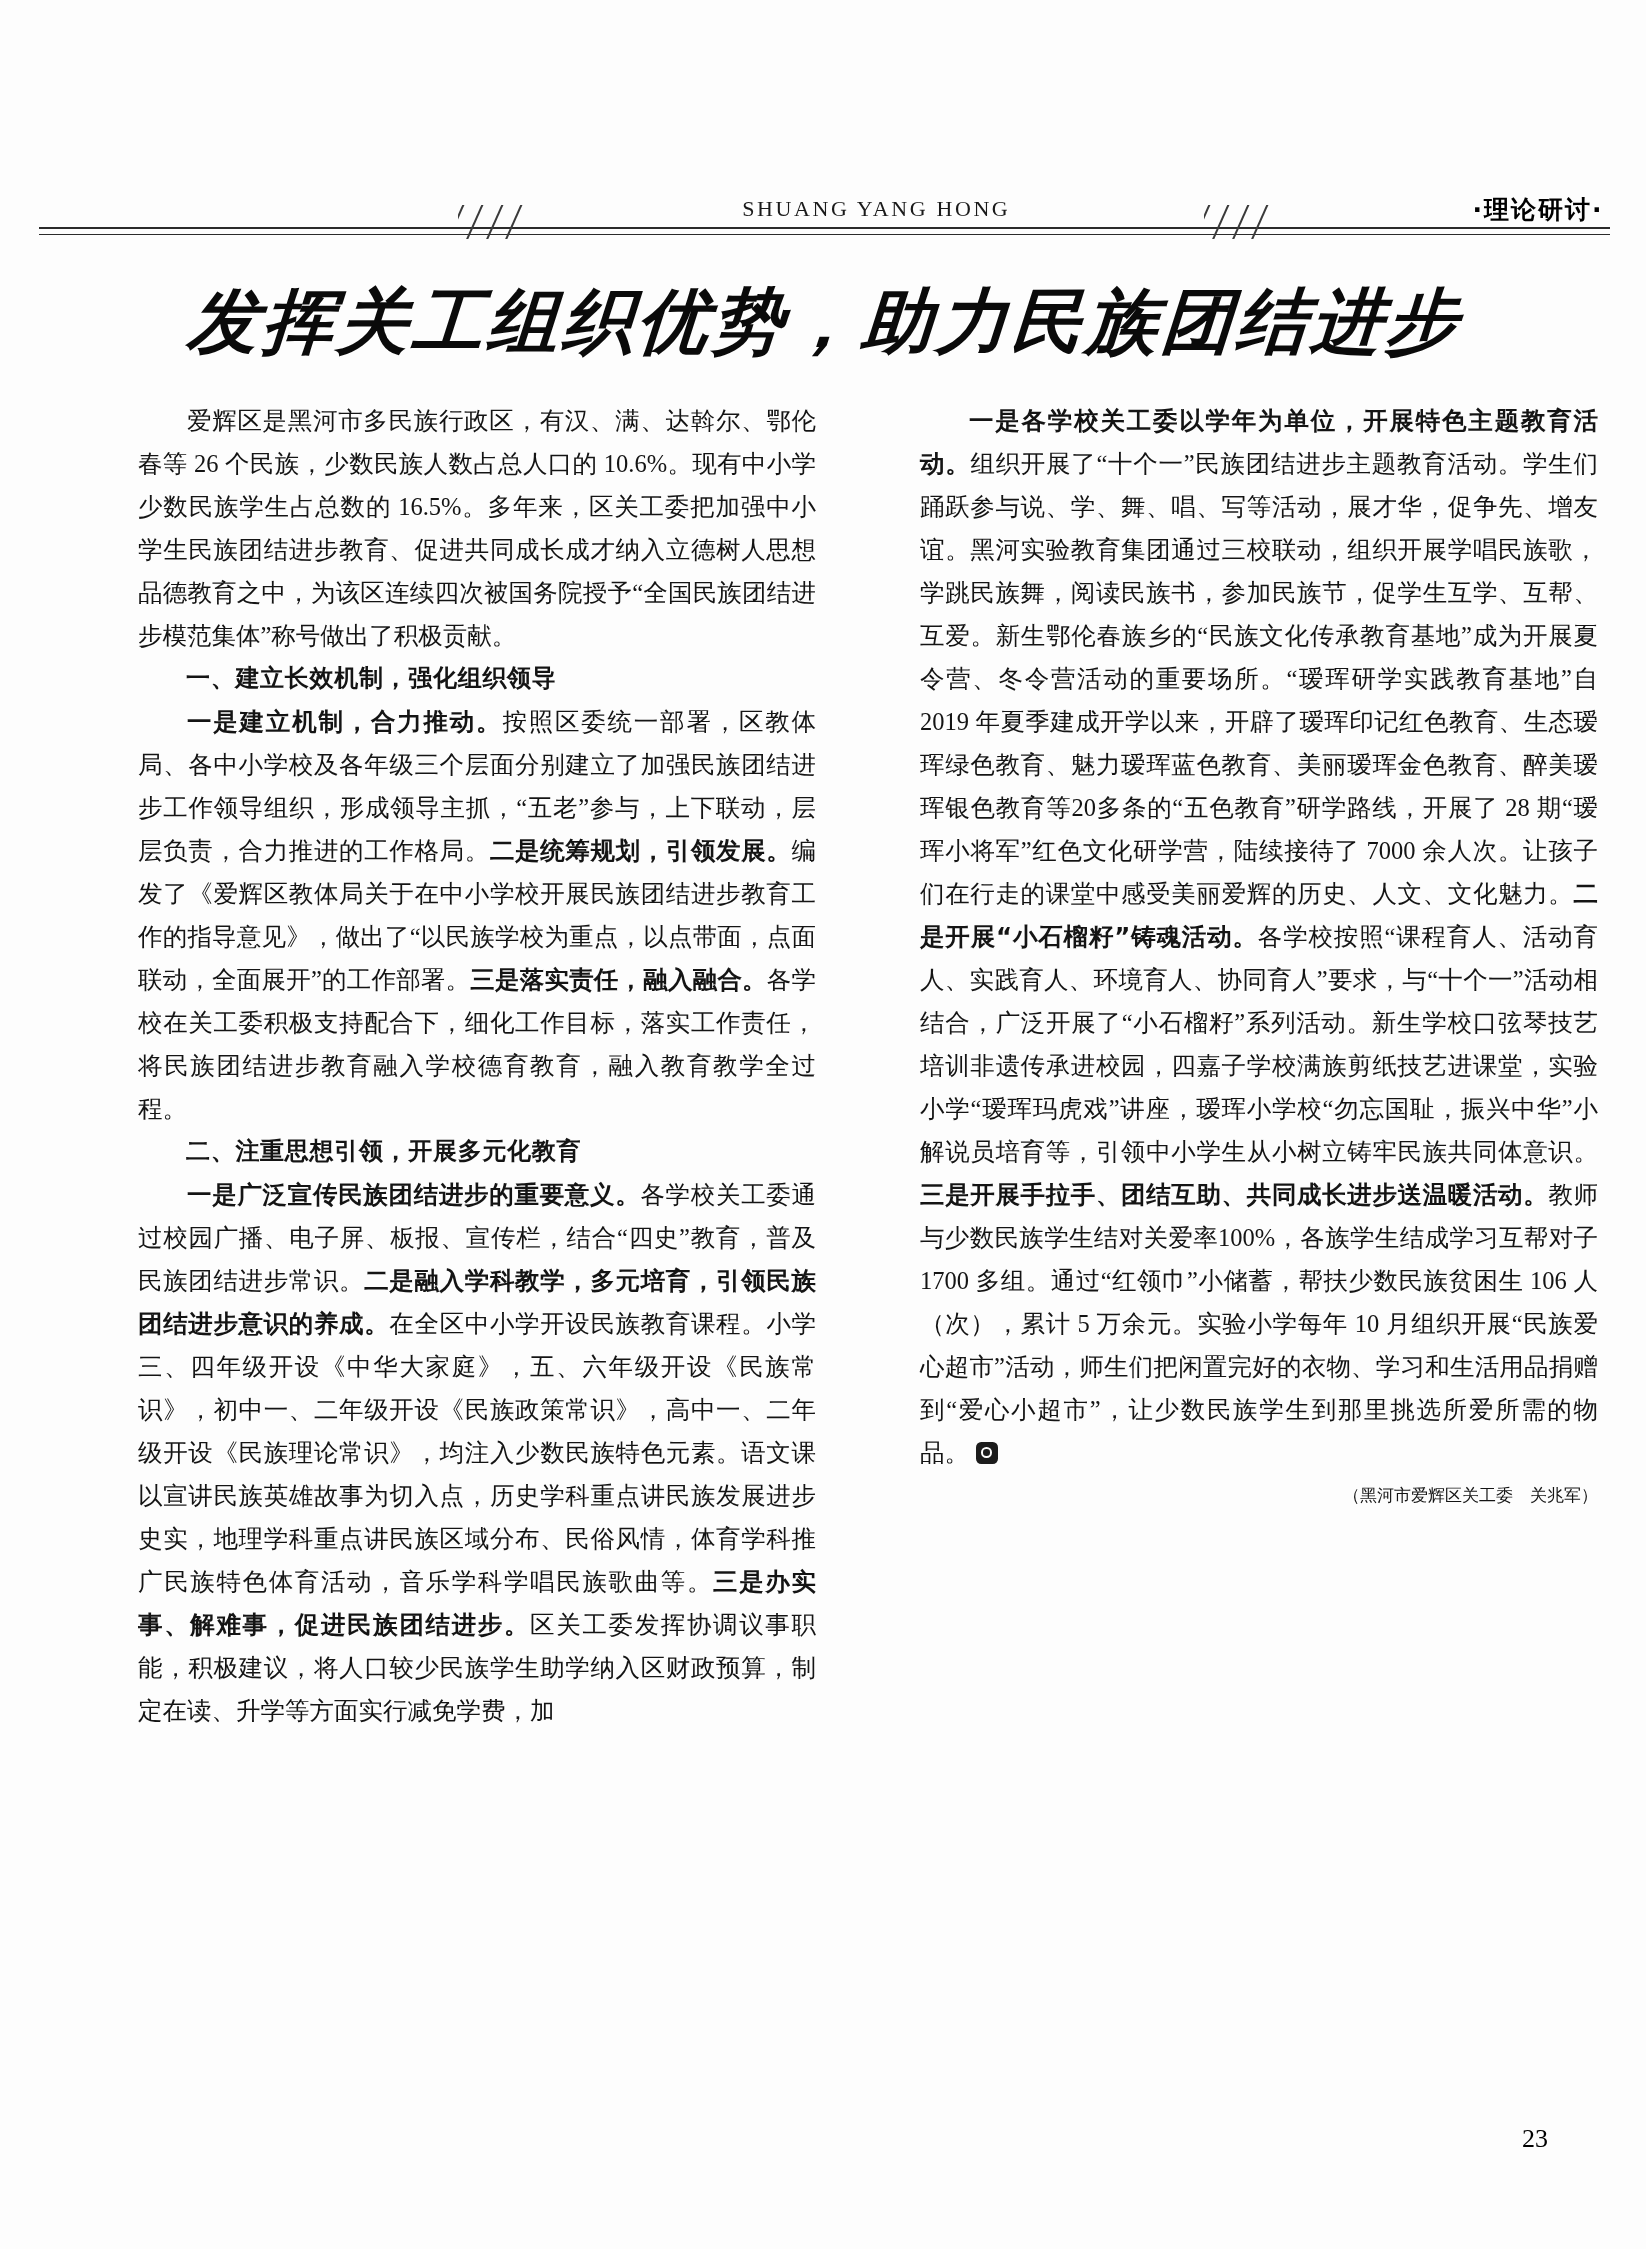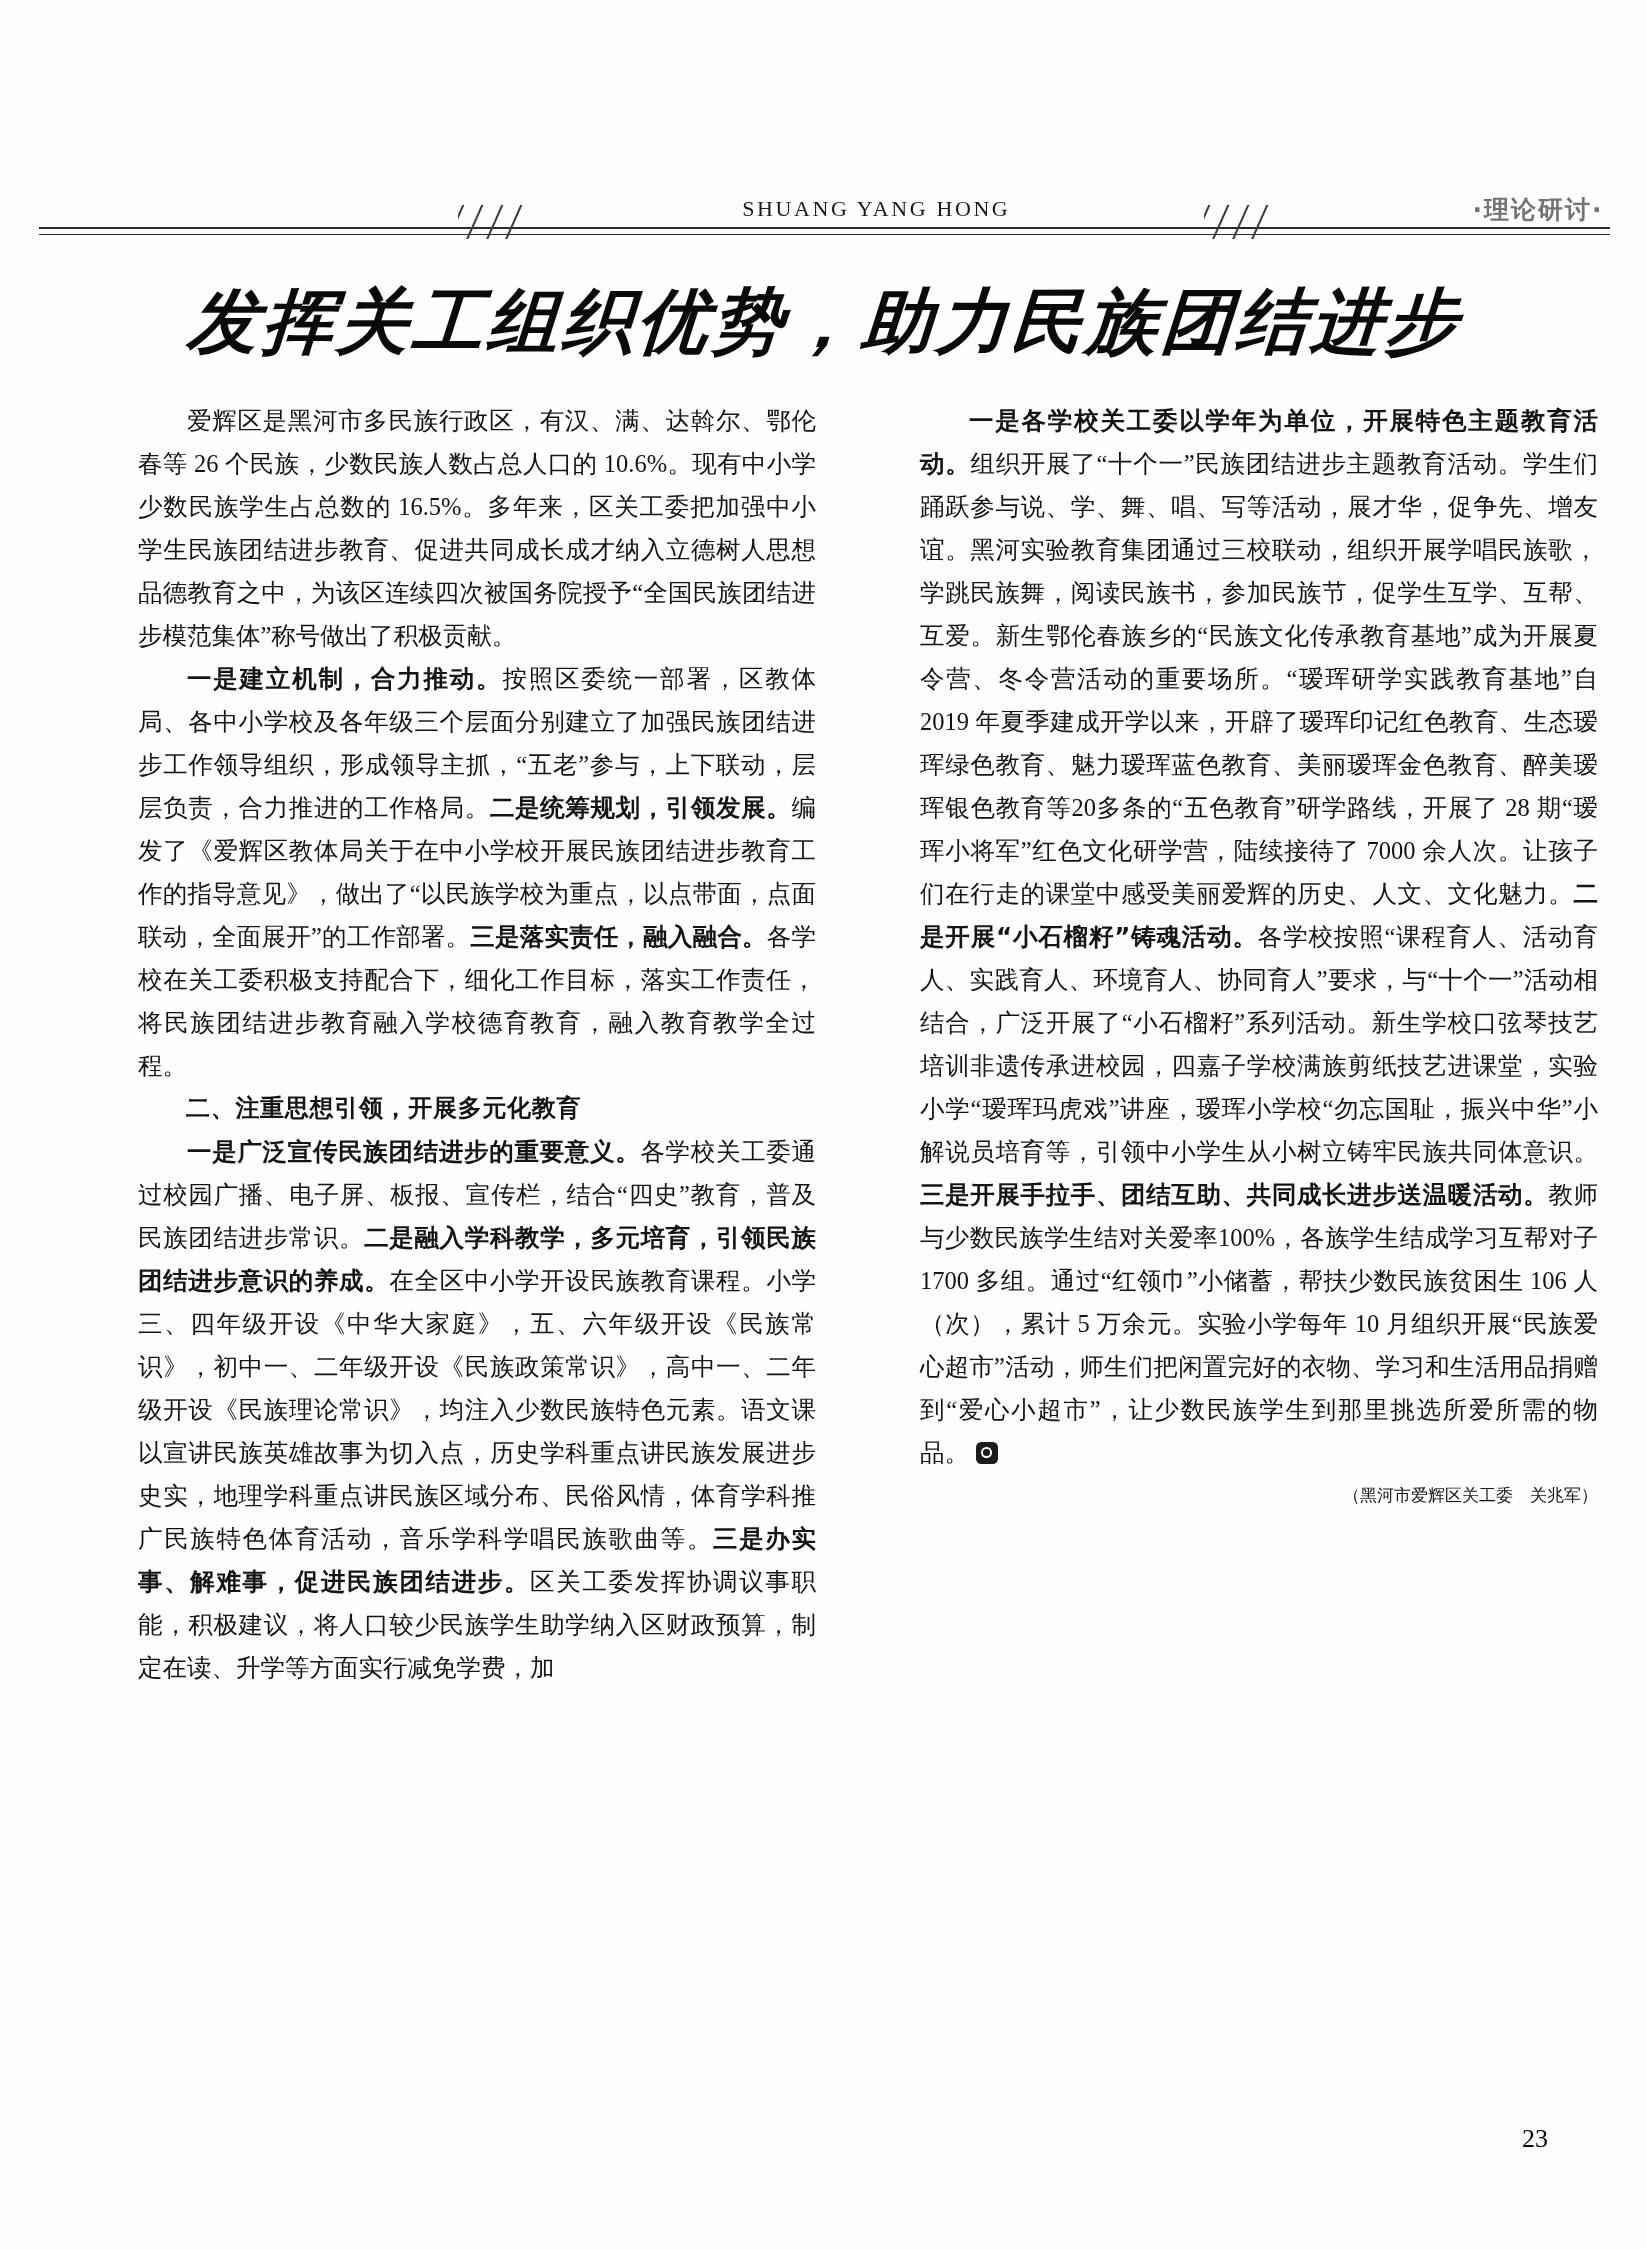--- a/index.html
+++ b/index.html
@@ -55,21 +55,21 @@
     padding: 0 11.8px;
   }
   .header-section {
     position: absolute;
     right: 0px;
     top: -2.6px;
     font-family: "DejaVu Sans", sans-serif;
     font-size: 25px;
     font-weight: bold;
     letter-spacing: 2px;
-    color: #737373;
+    color: #000000;
     background: #fdfdfd;
     padding: 0 6.5px 0 15.7px;
   }
   .slash-deco {
     position: absolute;
     top: 9.2px;
     height: 34px;
     width: 98px;
     overflow: hidden;
   }
@@ -192,20 +192,21 @@
     </div>
     <div class="header-journal">SHUANG YANG HONG</div>
     <div class="header-section">·理论研讨·</div>
   </div>
 
   <div class="title">发挥关工组织优势，助力民族团结进步</div>
 
   <div class="cols">
     <div class="col left">
         <p>爱辉区是黑河市多民族行政区，有汉、满、达斡尔、鄂伦春等 26 个民族，少数民族人数占总人口的 10.6%。现有中小学少数民族学生占总数的 16.5%。多年来，区关工委把加强中小学生民族团结进步教育、促进共同成长成才纳入立德树人思想品德教育之中，为该区连续四次被国务院授予“全国民族团结进步模范集体”称号做出了积极贡献。</p>
+        <p class="head">一、建立长效机制，强化组织领导</p>
         <p><span class="b">一是建立机制，合力推动。</span><span>按照区委统一部署，区教体局、各中小学校及各年级三个层面分别建立了加强民族团结进步工作领导组织，形成领导主抓，“五老”参与，上下联动，层层负责，合力推进的工作格局。</span><span class="b">二是统筹规划，引领发展。</span><span>编发了《爱辉区教体局关于在中小学校开展民族团结进步教育工作的指导意见》，做出了“以民族学校为重点，以点带面，点面联动，全面展开”的工作部署。</span><span class="b">三是落实责任，融入融合。</span><span>各学校在关工委积极支持配合下，细化工作目标，落实工作责任，将民族团结进步教育融入学校德育教育，融入教育教学全过程。</span></p>
         <p class="head">二、注重思想引领，开展多元化教育</p>
         <p><span class="b">一是广泛宣传民族团结进步的重要意义。</span><span>各学校关工委通过校园广播、电子屏、板报、宣传栏，结合“四史”教育，普及民族团结进步常识。</span><span class="b">二是融入学科教学，多元培育，引领民族团结进步意识的养成。</span><span>在全区中小学开设民族教育课程。小学三、四年级开设《中华大家庭》，五、六年级开设《民族常识》，初中一、二年级开设《民族政策常识》，高中一、二年级开设《民族理论常识》，均注入少数民族特色元素。语文课以宣讲民族英雄故事为切入点，历史学科重点讲民族发展进步史实，地理学科重点讲民族区域分布、民俗风情，体育学科推广民族特色体育活动，音乐学科学唱民族歌曲等。</span><span class="b">三是办实事、解难事，促进民族团结进步。</span><span>区关工委发挥协调议事职能，积极建议，将人口较少民族学生助学纳入区财政预算，制定在读、升学等方面实行减免学费，加</span></p>
       </div>
     <div class="col right">
         <p><span class="b">一是各学校关工委以学年为单位，开展特色主题教育活动。</span><span>组织开展了“十个一”民族团结进步主题教育活动。学生们踊跃参与说、学、舞、唱、写等活动，展才华，促争先、增友谊。黑河实验教育集团通过三校联动，组织开展学唱民族歌，学跳民族舞，阅读民族书，参加民族节，促学生互学、互帮、互爱。新生鄂伦春族乡的“民族文化传承教育基地”成为开展夏令营、冬令营活动的重要场所。“瑷珲研学实践教育基地”自 2019 年夏季建成开学以来，开辟了瑷珲印记红色教育、生态瑷珲绿色教育、魅力瑷珲蓝色教育、美丽瑷珲金色教育、醉美瑷珲银色教育等20多条的“五色教育”研学路线，开展了 28 期“瑷珲小将军”红色文化研学营，陆续接待了 7000 余人次。让孩子们在行走的课堂中感受美丽爱辉的历史、人文、文化魅力。</span><span class="b">二是开展“小石榴籽”铸魂活动。</span><span>各学校按照“课程育人、活动育人、实践育人、环境育人、协同育人”要求，与“十个一”活动相结合，广泛开展了“小石榴籽”系列活动。新生学校口弦琴技艺培训非遗传承进校园，四嘉子学校满族剪纸技艺进课堂，实验小学“瑷珲玛虎戏”讲座，瑷珲小学校“勿忘国耻，振兴中华”小解说员培育等，引领中小学生从小树立铸牢民族共同体意识。</span><span class="b">三是开展手拉手、团结互助、共同成长进步送温暖活动。</span><span>教师与少数民族学生结对关爱率100%，各族学生结成学习互帮对子 1700 多组。通过“红领巾”小储蓄，帮扶少数民族贫困生 106 人（次），累计 5 万余元。实验小学每年 10 月组织开展“民族爱心超市”活动，师生们把闲置完好的衣物、学习和生活用品捐赠到“爱心小超市”，让少数民族学生到那里挑选所爱所需的物品。</span><span class="endmark"></span></p>
         <p class="signature">（黑河市爱辉区关工委　关兆军）</p>
       </div>
   </div>
 

